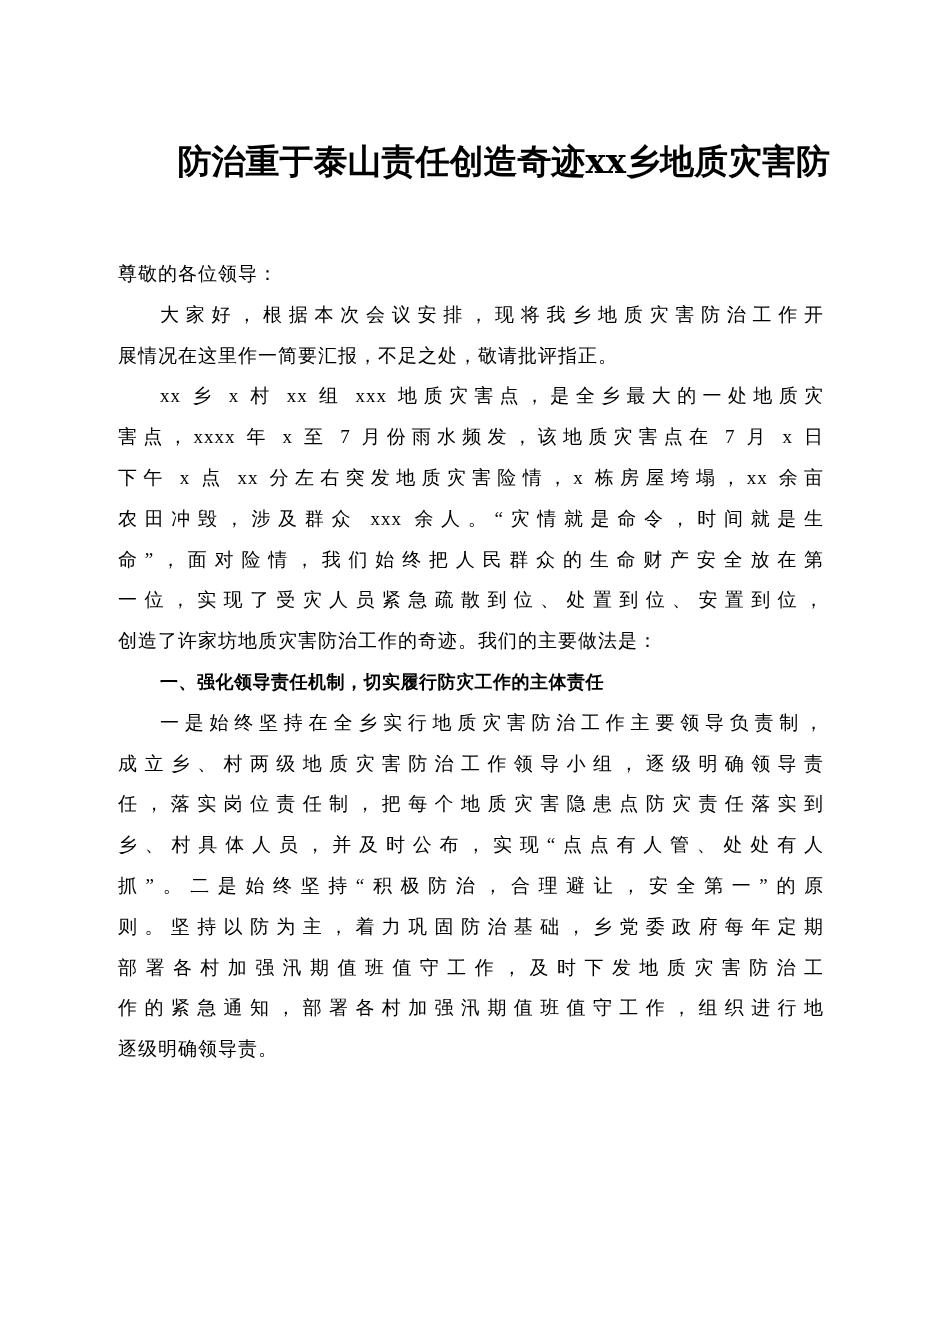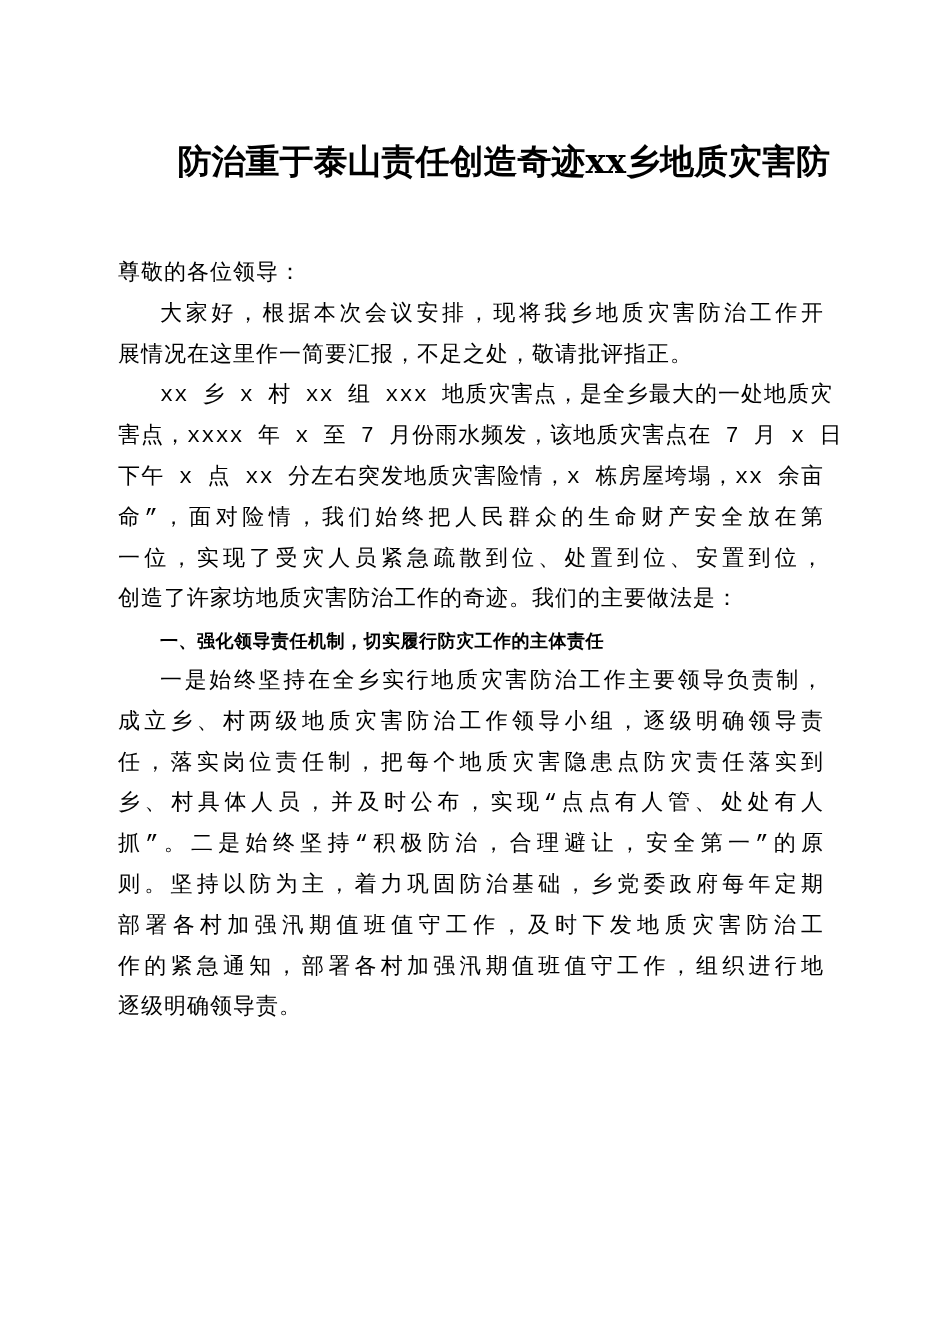--- a/index.html
+++ b/index.html
@@ -42,26 +42,26 @@
     .body {
       position: absolute;
       left: 118px;
       top: 254px;
       width: 706px;
     }
     .line {
       display: block;
       height: 40.8px;
       line-height: 40.8px;
-      font-size: 22px;
+      font-size: 19px;
       white-space: nowrap;
       text-align: justify;
       text-align-last: justify;
       letter-spacing: 1px;
-      font-family: Liberation Mono, monospace;
+      font-family: Liberation Serif, serif;
     }
     .line.indent {
       padding-left: 42px;
     }
     .line.last {
       text-align-last: left;
     }
     .line.heading {
       font-family: "DejaVu Sans", "Liberation Sans", sans-serif;
       font-weight: bold;
@@ -87,20 +87,21 @@
 
     <div>
       <span class="line indent">大家好，根据本次会议安排，现将我乡地质灾害防治工作开</span>
       <span class="line last">展情况在这里作一简要汇报，不足之处，敬请批评指正。</span>
     </div>
 
     <div>
       <span class="line indent">xx 乡 x 村 xx 组 xxx 地质灾害点，是全乡最大的一处地质灾</span>
       <span class="line">害点，xxxx 年 x 至 7 月份雨水频发，该地质灾害点在 7 月 x 日</span>
       <span class="line">下午 x 点 xx 分左右突发地质灾害险情，x 栋房屋垮塌，xx 余亩</span>
+      <span class="line">农田冲毁，涉及群众 xxx 余人。“灾情就是命令，时间就是生</span>
       <span class="line">命”，面对险情，我们始终把人民群众的生命财产安全放在第</span>
       <span class="line">一位，实现了受灾人员紧急疏散到位、处置到位、安置到位，</span>
       <span class="line last">创造了许家坊地质灾害防治工作的奇迹。我们的主要做法是：</span>
     </div>
 
     <span class="line indent heading">一、强化领导责任机制，切实履行防灾工作的主体责任</span>
 
     <div>
       <span class="line indent">一是始终坚持在全乡实行地质灾害防治工作主要领导负责制，</span>
       <span class="line">成立乡、村两级地质灾害防治工作领导小组，逐级明确领导责</span>

